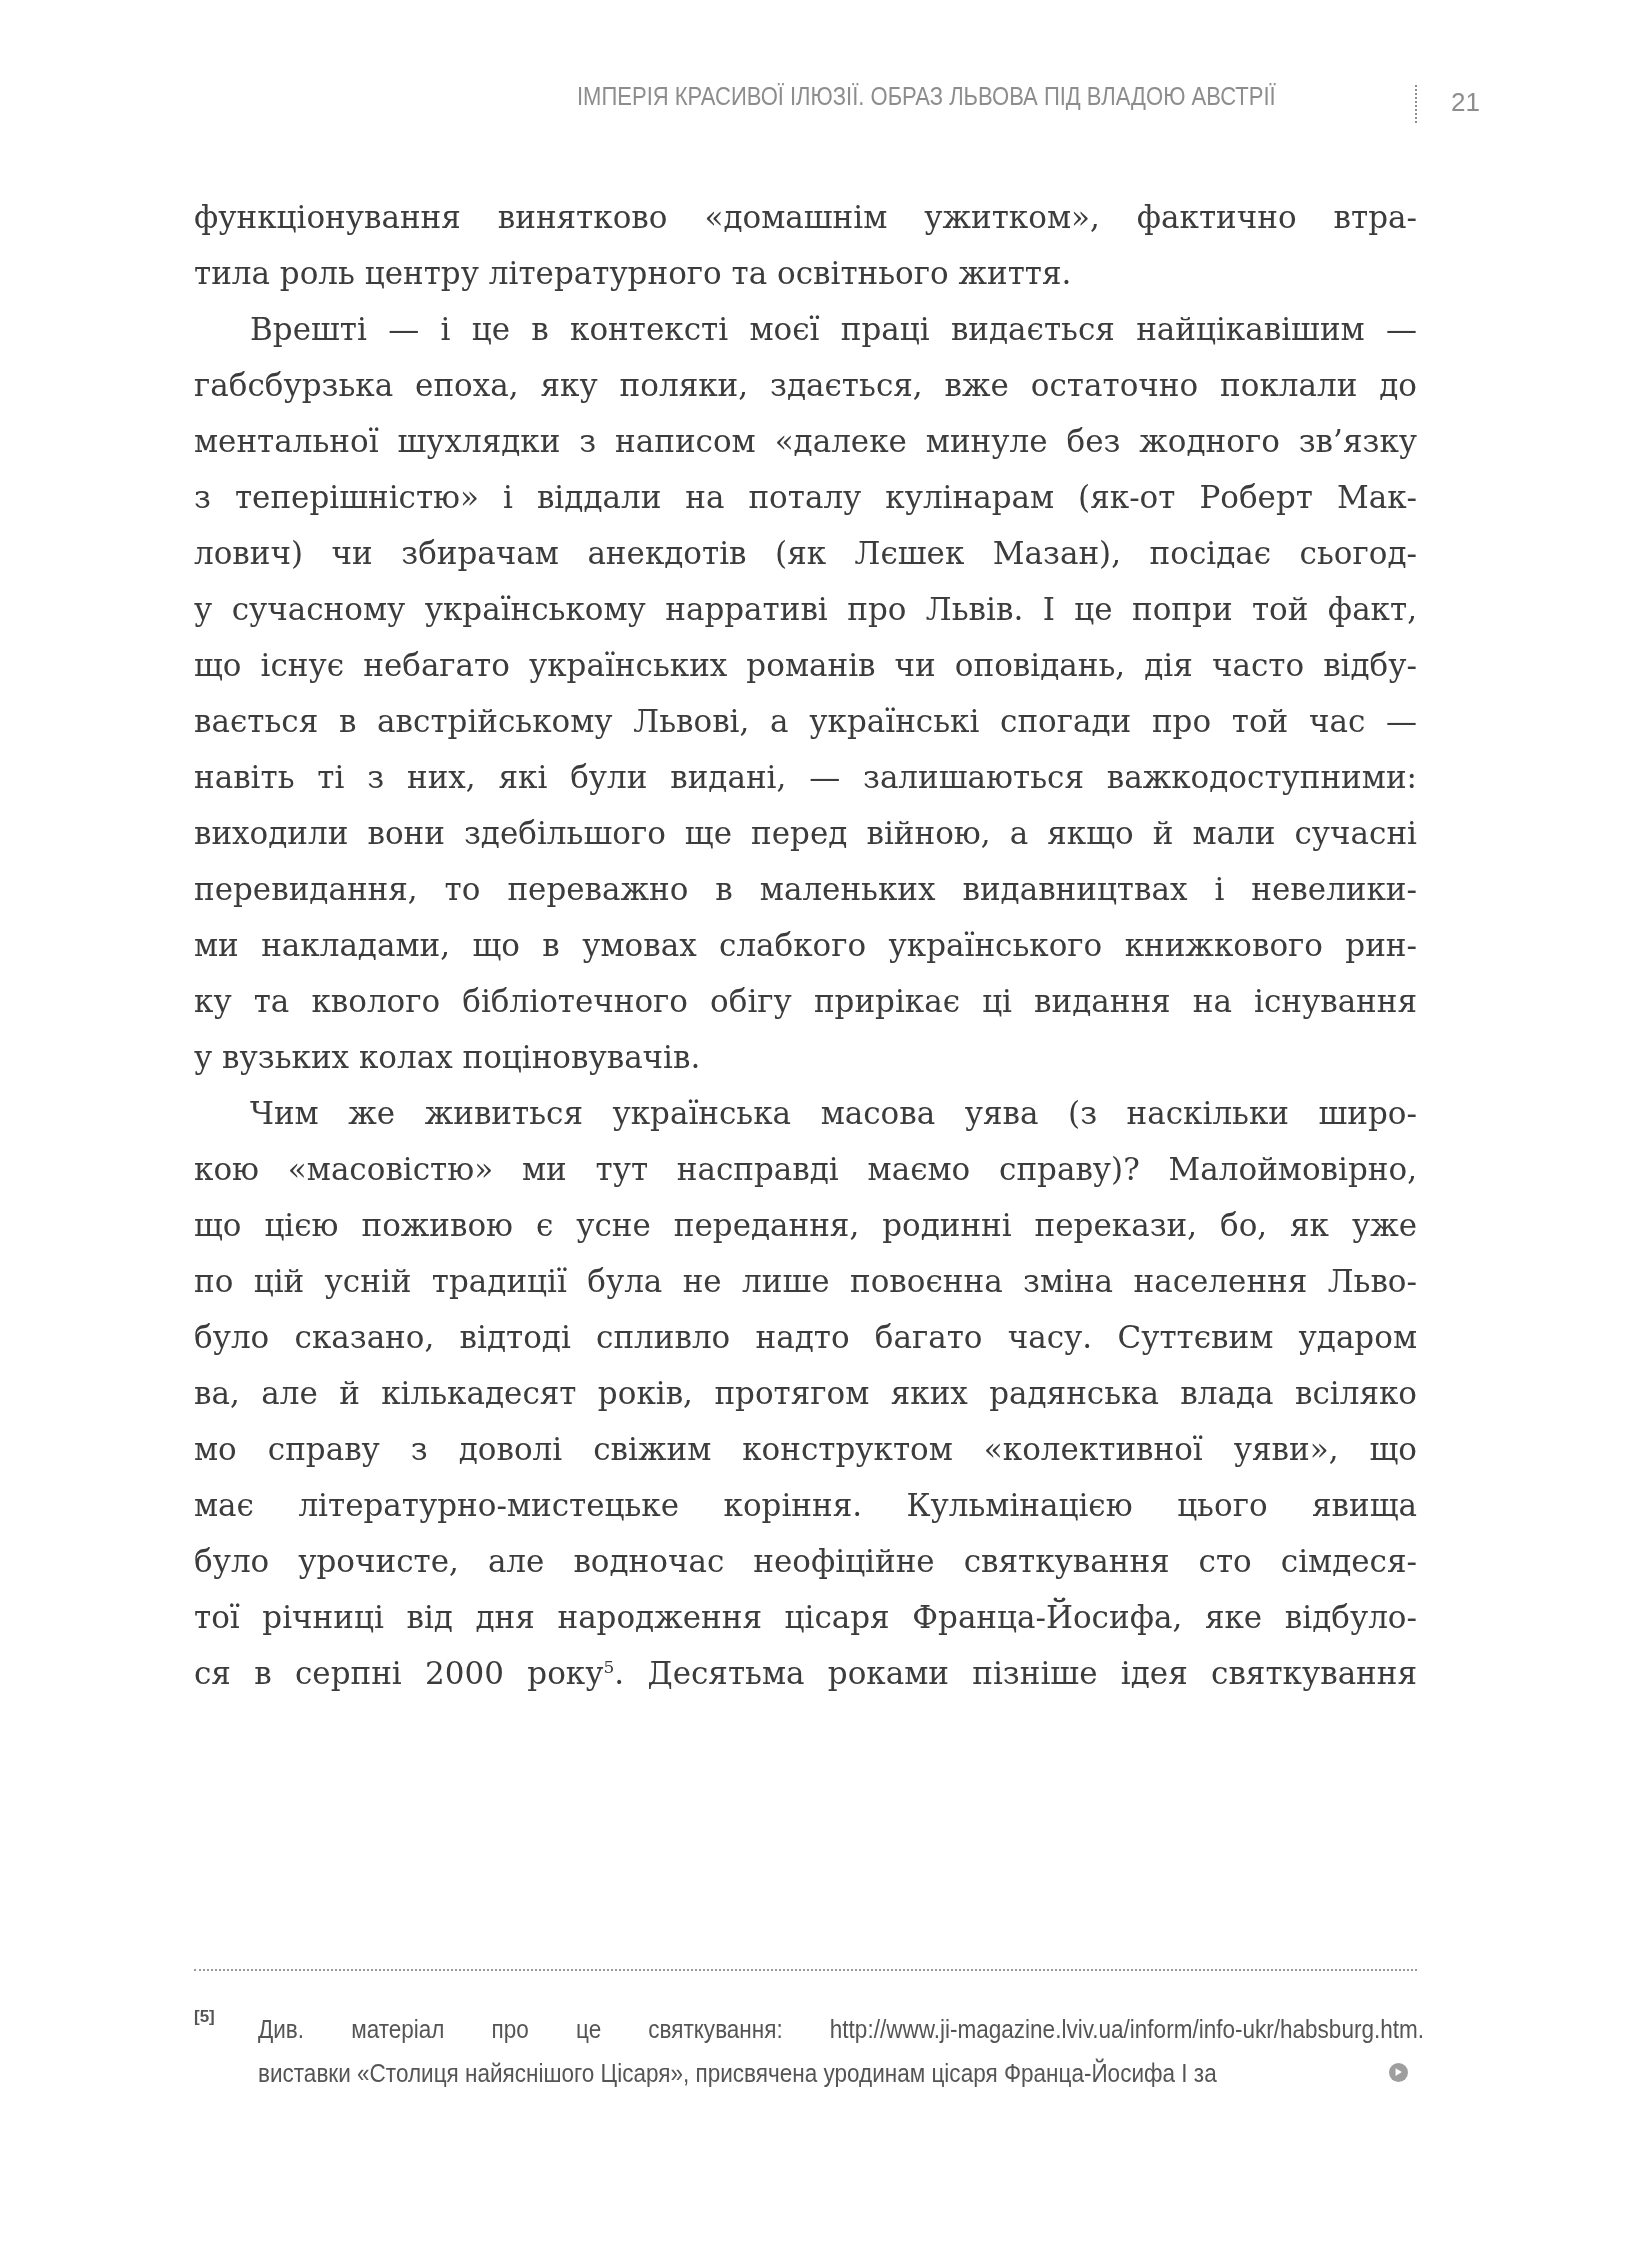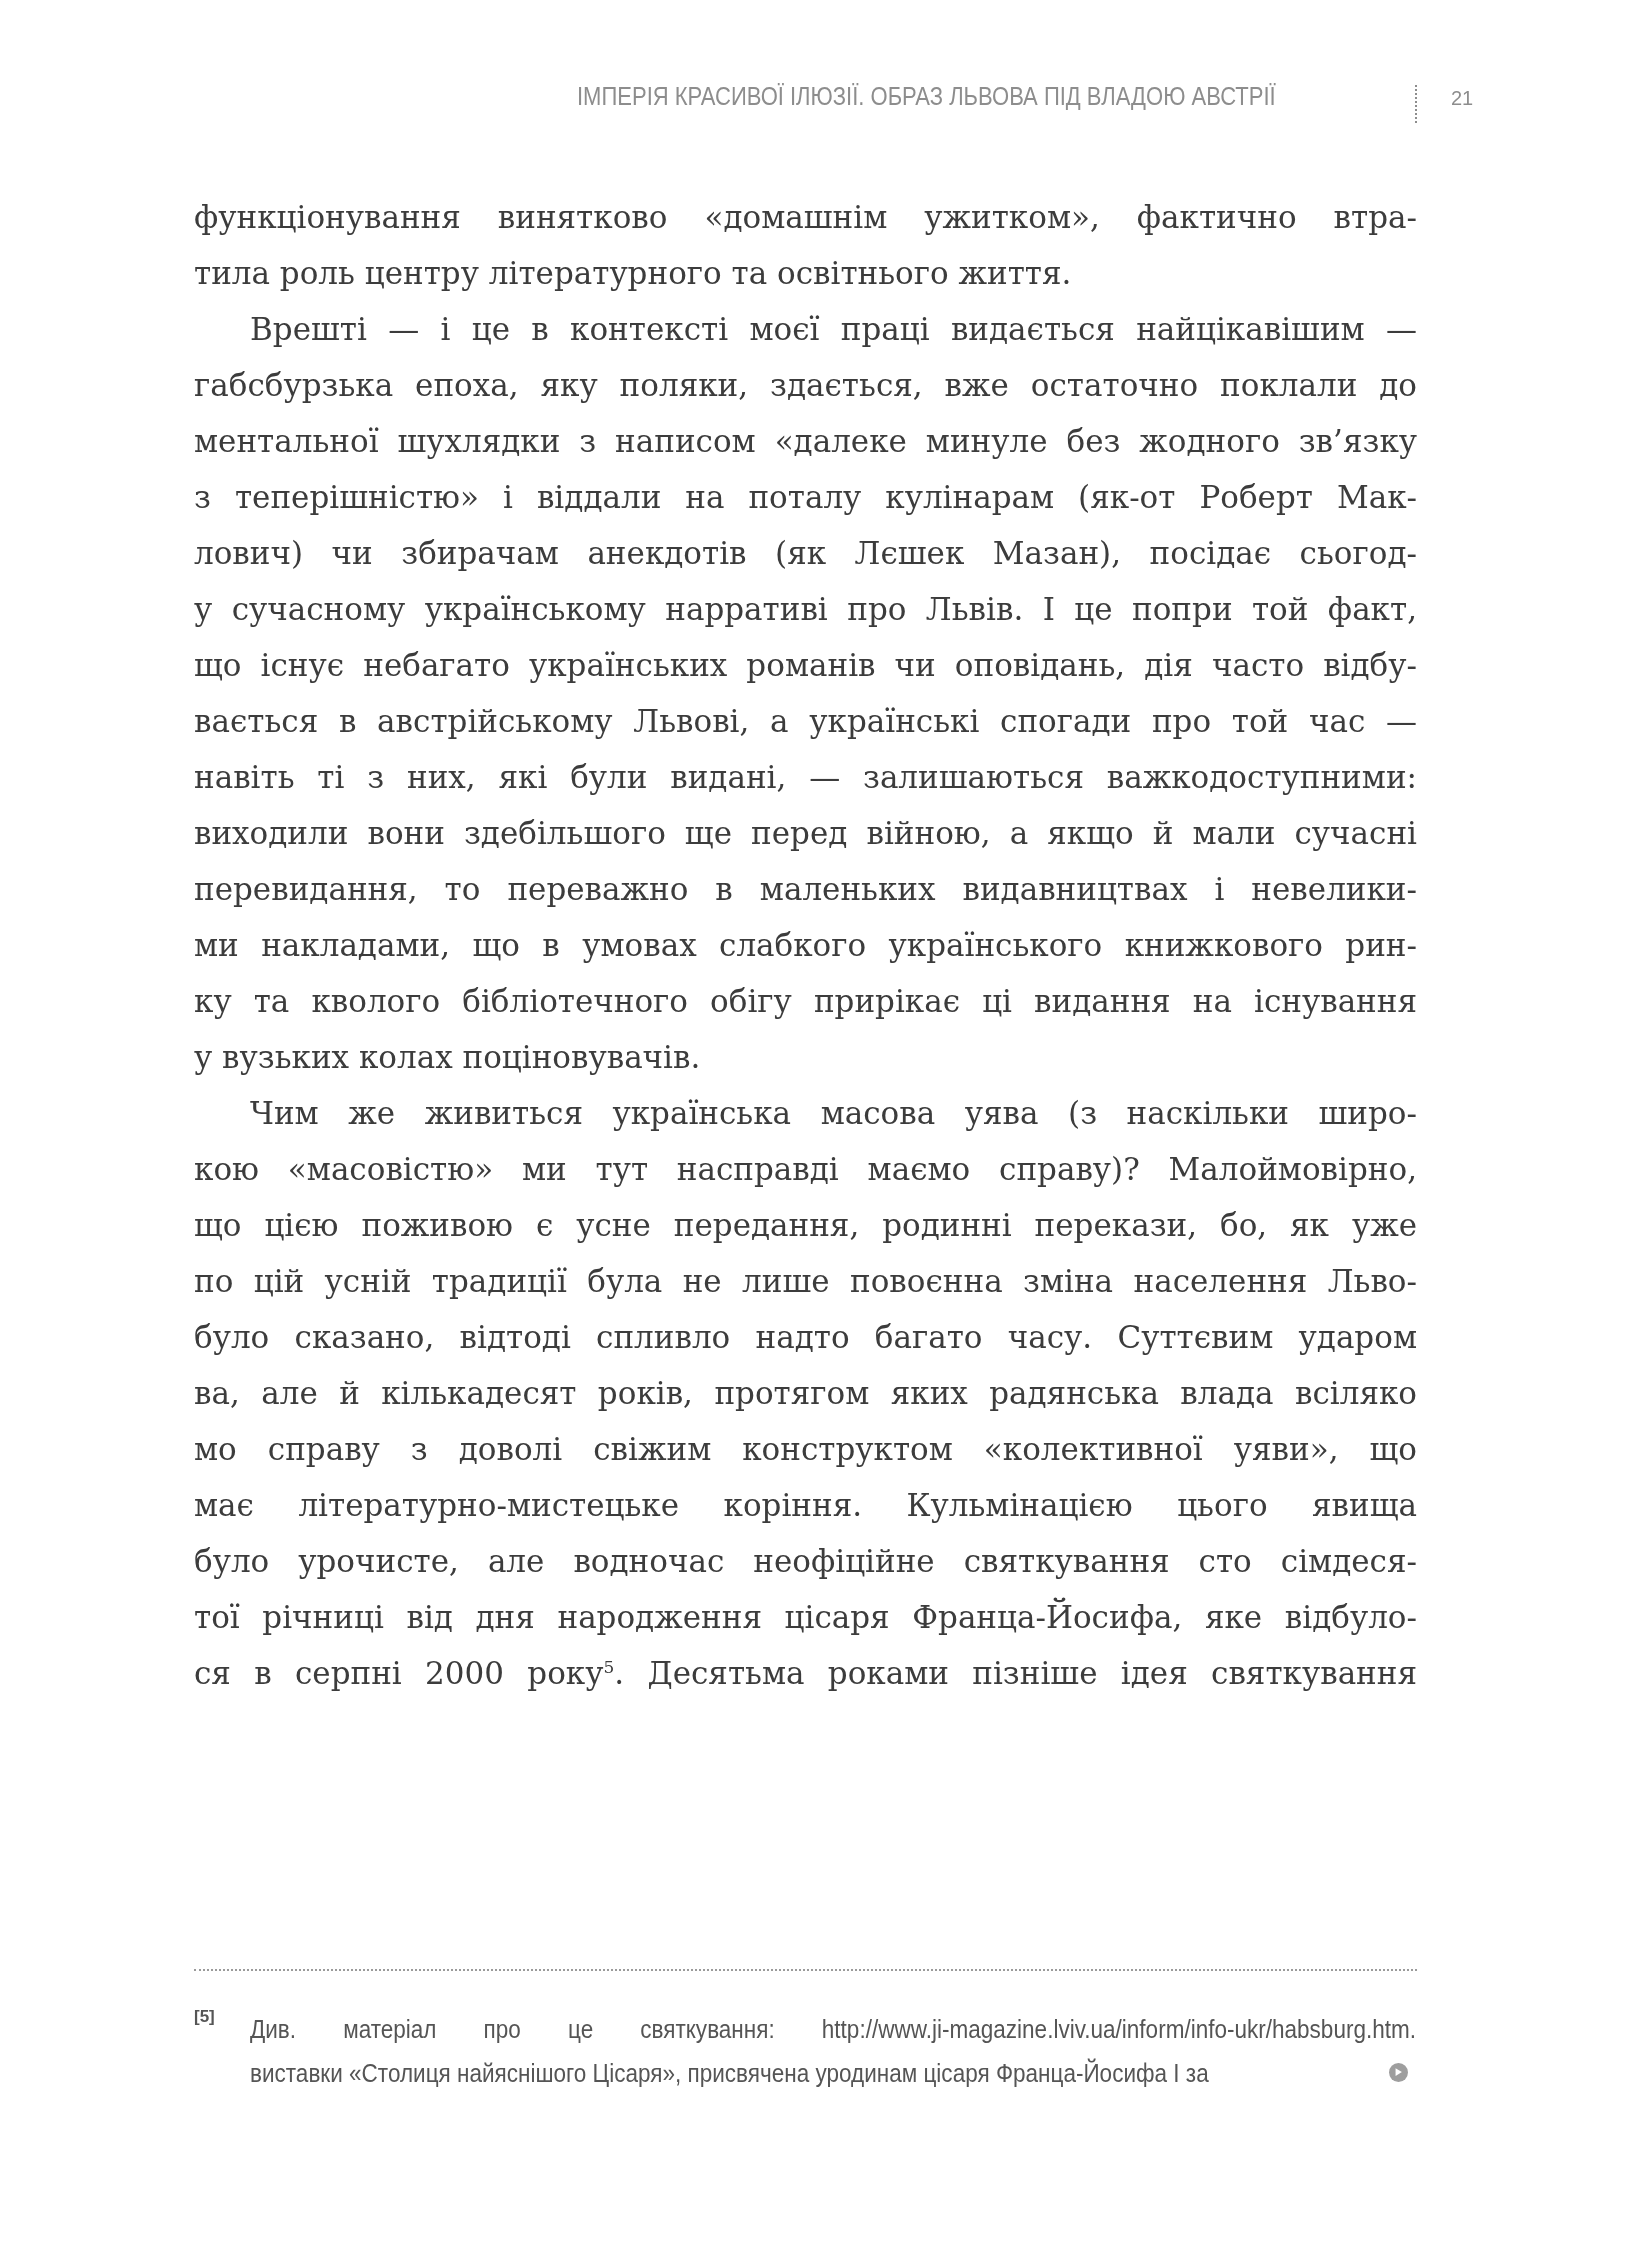--- a/index.html
+++ b/index.html
@@ -44,21 +44,21 @@
     left: 838px;
     top: 3.4px;
     width: 0;
     height: 38px;
     border-left: 2.6px dotted #8d8d8d;
   }
   .page-number {
     position: absolute;
     left: 874px;
     top: 5.1px;
-    font-size: 20px;
+    font-size: 26px;
     color: #8d8d8d;
   }
   
   .body-text {
     position: absolute;
     left: 194px;
     top: 189px;
     width: 1223px;
     font-family: "DejaVu Serif", serif;
     font-size: 31px;
@@ -101,21 +101,21 @@
   .fn-marker {
     position: absolute;
     left: 0;
     top: 0;
     font-size: 17px;
     font-weight: bold;
     color: #555555;
   }
   .fn-lines {
     position: absolute;
-    left: 56px;
+    left: 64px;
     top: 0;
     width: 1166px;
   }
   .fn-line {
     display: block;
     height: 44px;
     line-height: 44px;
     font-size: 25.6px;
     white-space: nowrap;
     transform: scaleX(0.88);

